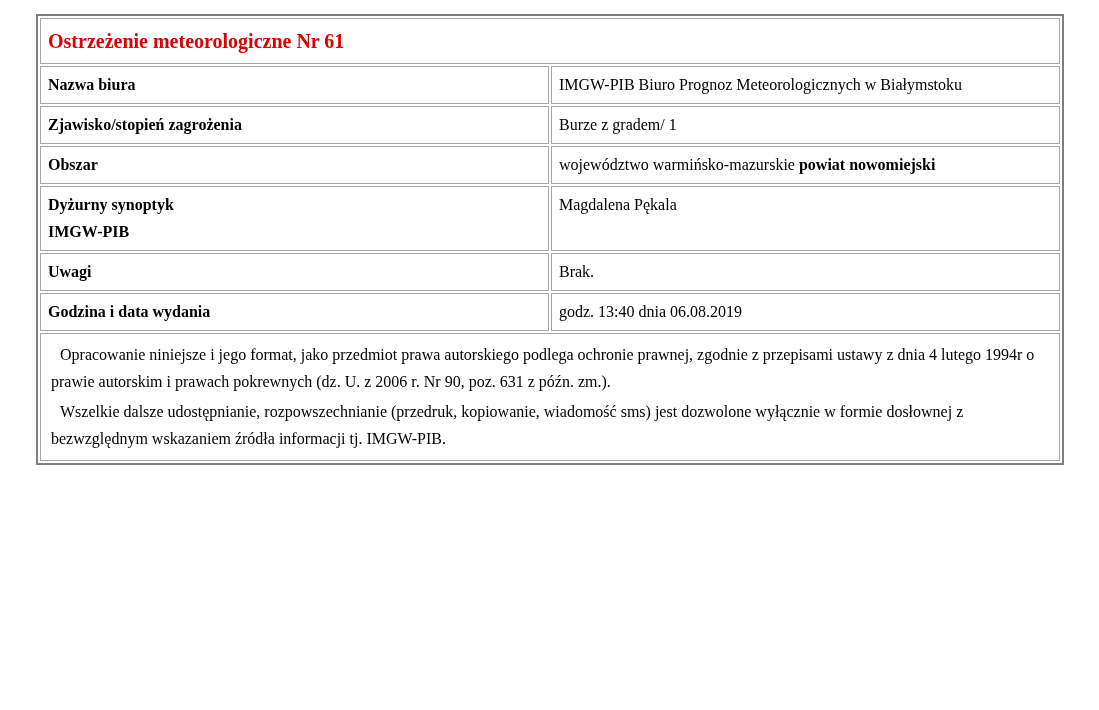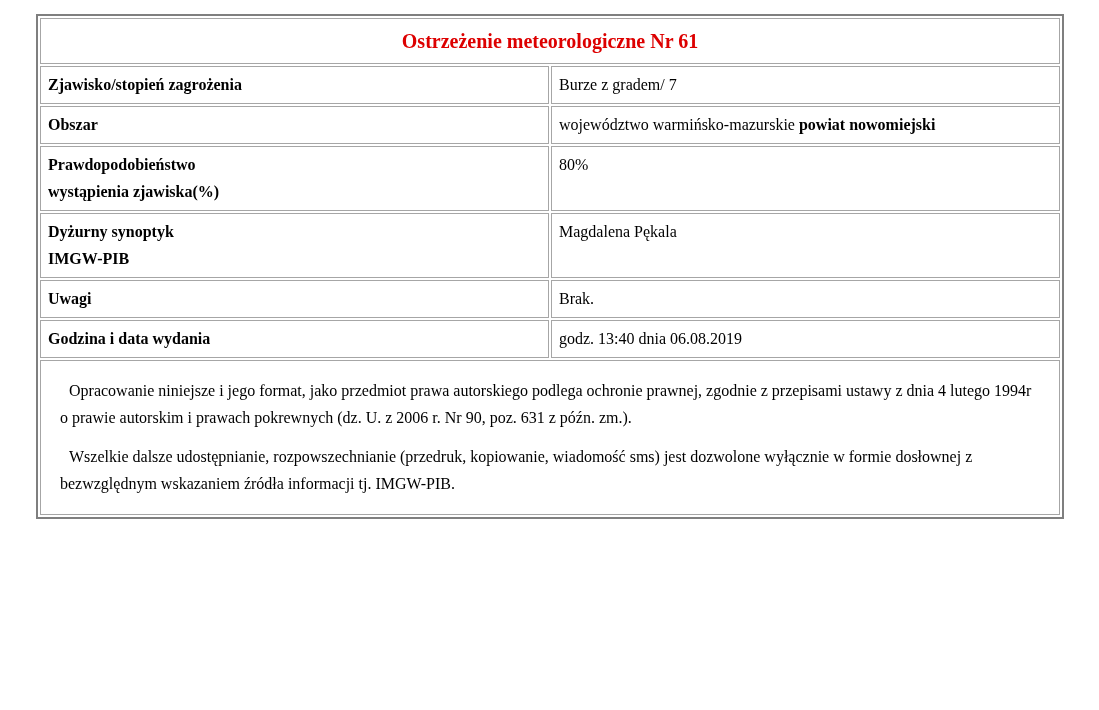--- a/index.html
+++ b/index.html
@@ -32,61 +32,60 @@
     vertical-align: top;
     background: #ffffff;
     overflow: hidden;
   }
   td.label-cell {
     width: 254px;
     font-weight: bold;
     white-space: pre-line;
   }
   td.title-cell {
-    text-align: center;
+    text-align: left;
     font-weight: bold;
     color: #dd0000;
     font-size: 20px;
     line-height: 30px;
     padding: 7px;
   }
   td.footer-cell p {
-    margin: 12px;
+    margin: 3px;
     text-indent: 9px;
   }
   b.value-bold { font-weight: bold; }
 </style>
 </head>
 <body>
 
 <div class="table-wrap">
   <table class="warning">
     <tbody>
         <tr>
       <td class="title-cell" colspan="2">Ostrzeżenie meteorologiczne Nr 61</td>
     </tr>
 
+    <tr>
+      <td class="label-cell">Nazwa biura</td>
+      <td class="value-cell"><span>IMGW-PIB Biuro Prognoz Meteorologicznych w Białymstoku</span></td>
+    </tr>
 
     <tr>
       <td class="label-cell">Zjawisko/stopień zagrożenia</td>
-      <td class="value-cell"><span>Burze z gradem/ 7</span></td>
+      <td class="value-cell"><span>Burze z gradem/ 1</span></td>
     </tr>
 
     <tr>
       <td class="label-cell">Obszar</td>
       <td class="value-cell"><span>województwo warmińsko-mazurskie</span><b class="value-bold"> powiat nowomiejski</b></td>
     </tr>
 
 
 
-    <tr>
-      <td class="label-cell">Prawdopodobieństwo
-wystąpienia zjawiska(%)</td>
-      <td class="value-cell"><span>80%</span></td>
-    </tr>
 
     <tr>
       <td class="label-cell">Dyżurny synoptyk
 IMGW-PIB</td>
       <td class="value-cell"><span>Magdalena Pękala</span></td>
     </tr>
 
     <tr>
       <td class="label-cell">Uwagi</td>
       <td class="value-cell"><span>Brak.</span></td>

